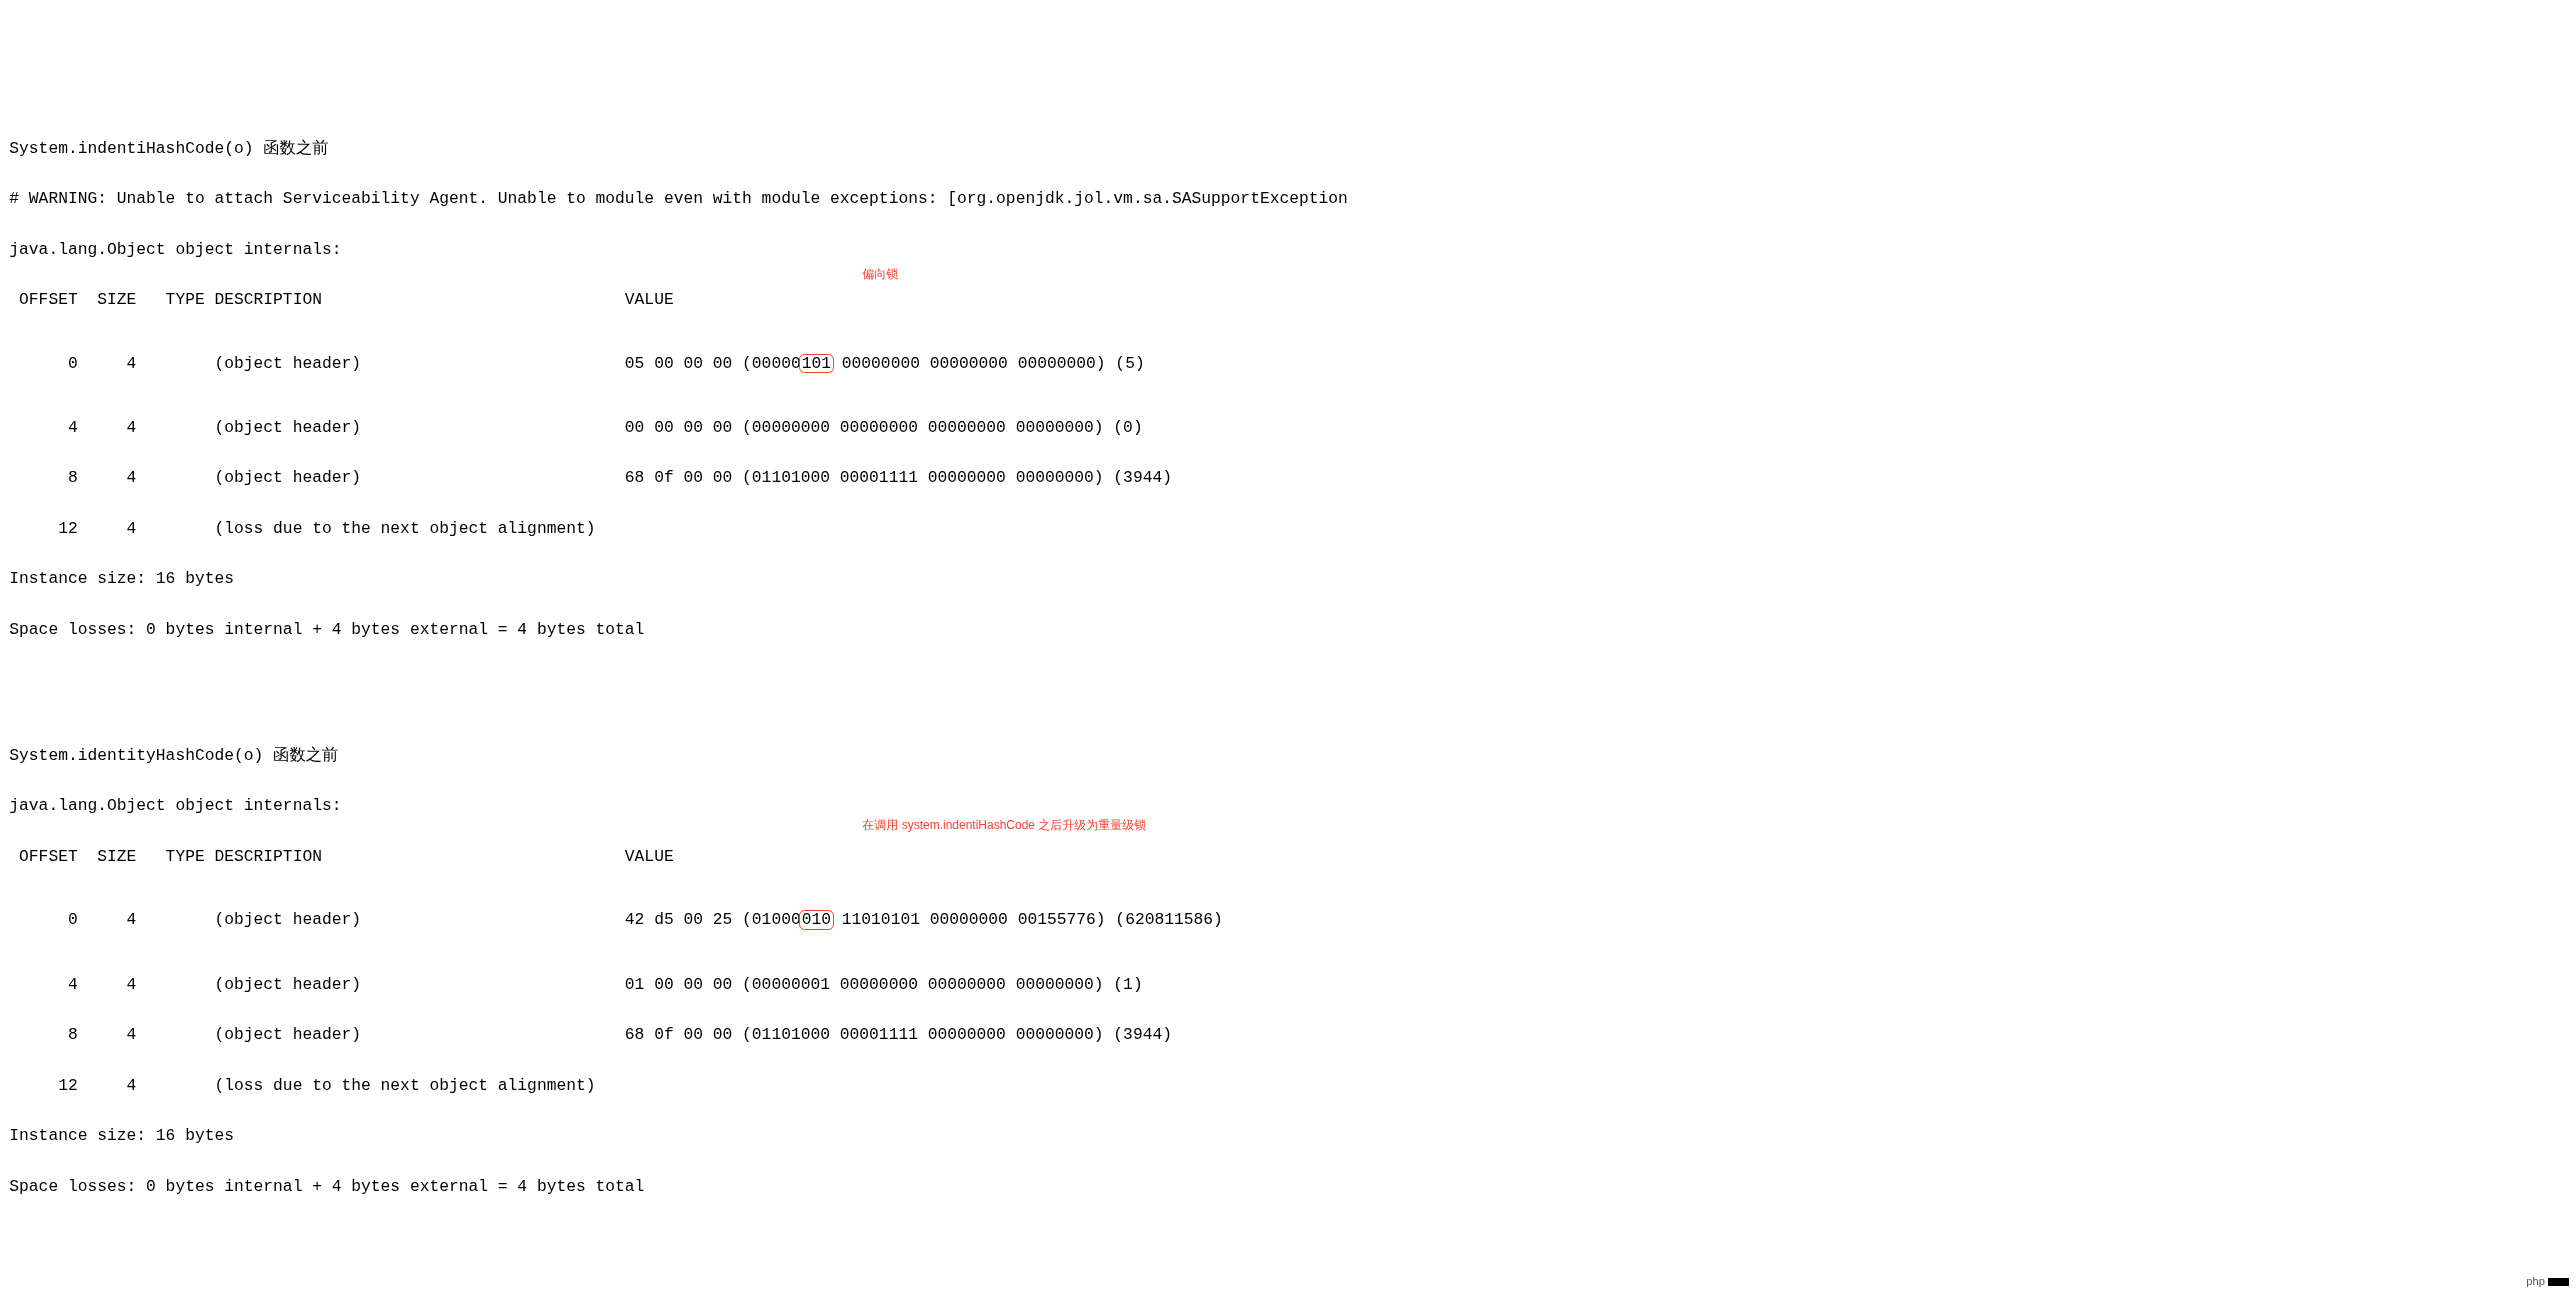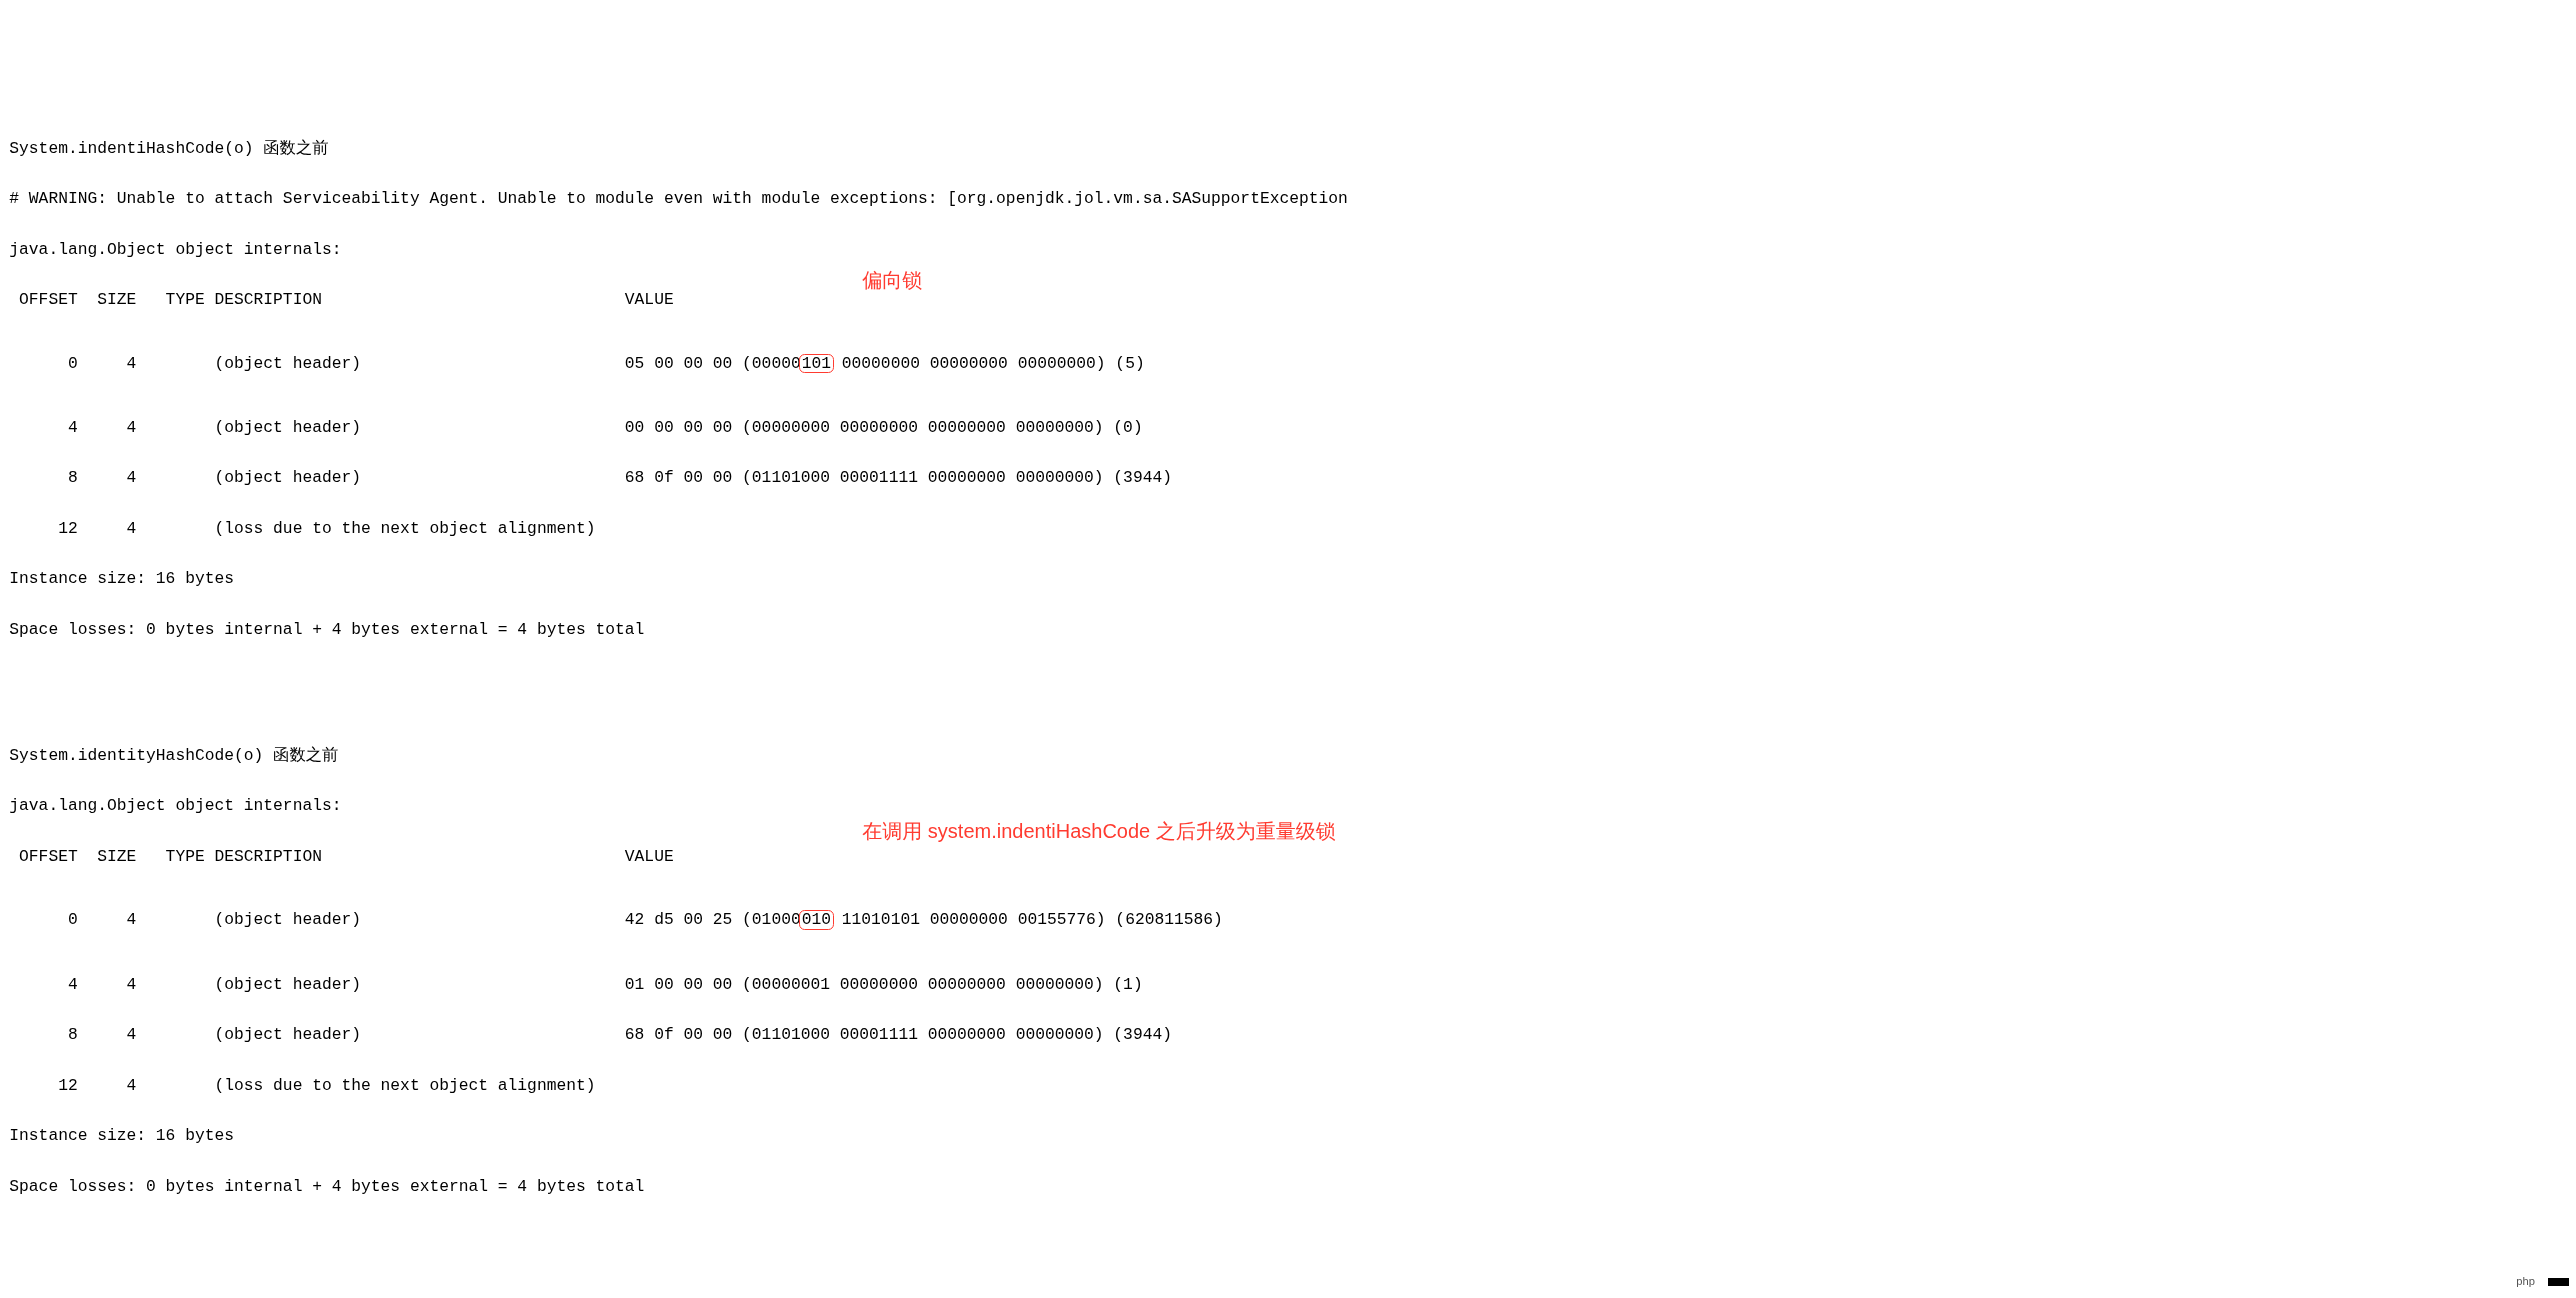--- a/index.html
+++ b/index.html
@@ -11,41 +11,41 @@
     line-height: 1.55;
     color: #000000;
     white-space: pre;
     overflow-x: auto;
   }
   .line { display: block; position: relative; }
   .annotation {
     position: absolute;
     color: #ff3b30;
     font-family: -apple-system, BlinkMacSystemFont, "PingFang SC", "Helvetica Neue", Arial, sans-serif;
-    font-size: 20px;
+    font-size: 12px;
     white-space: nowrap;
   }
   .redbox {
     display: inline-block;
     border: 1.9px solid #ff3b30;
     border-radius: 5.6px;
     padding: 0 1.9px;
     margin: 16px -1.9px;
     line-height: 1.1;
   }
   .watermark {
     position: fixed;
     right: 7.5px;
     bottom: 7.5px;
     font-family: Arial, sans-serif;
     font-size: 11.2px;
     color: #555;
     display: flex;
     align-items: center;
-    gap: 13px;
+    gap: 3px;
   }
   .watermark .bar { width:20.5px; height:7.5px; background:#000; display:inline-block; }
 </style>
 </head>
 <body>
 
 
 
 
 <span class="line">System.indentiHashCode(o) 函数之前</span>

